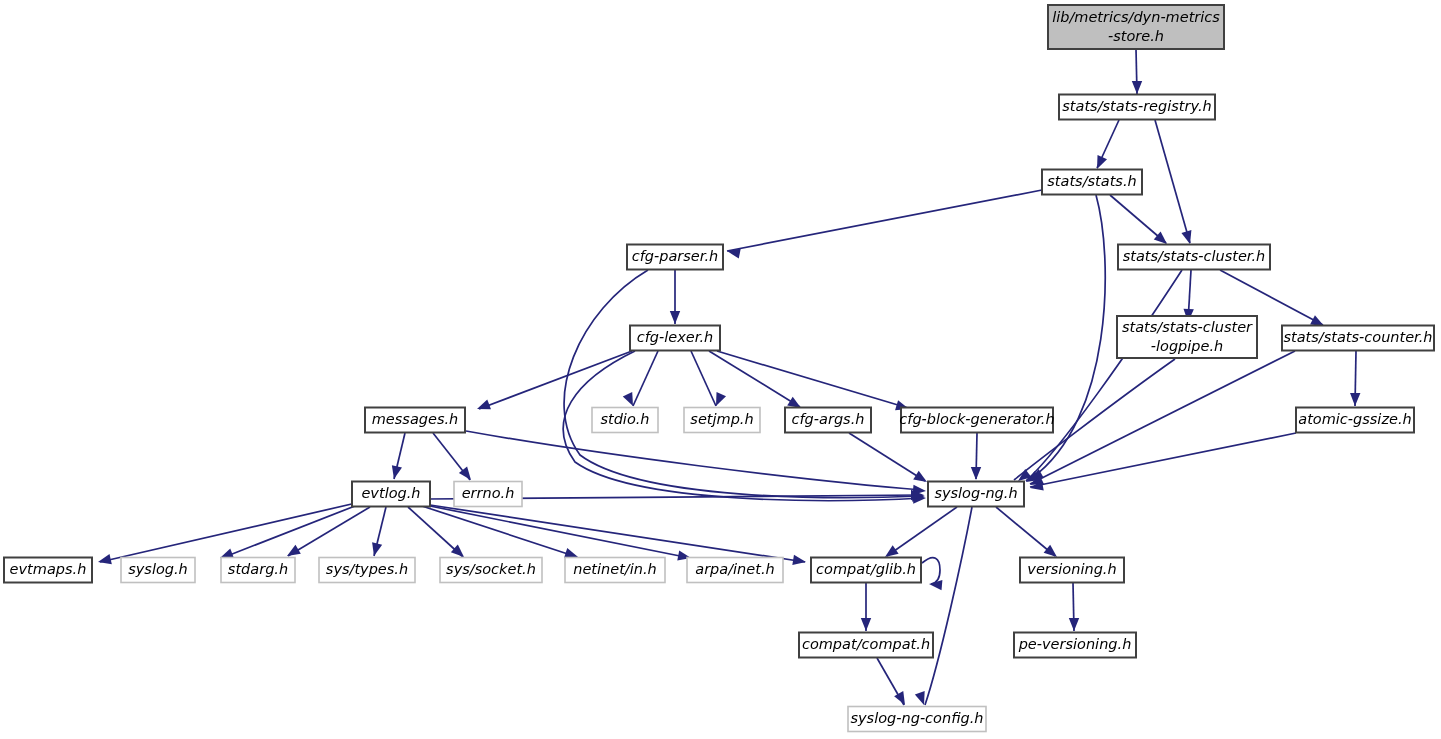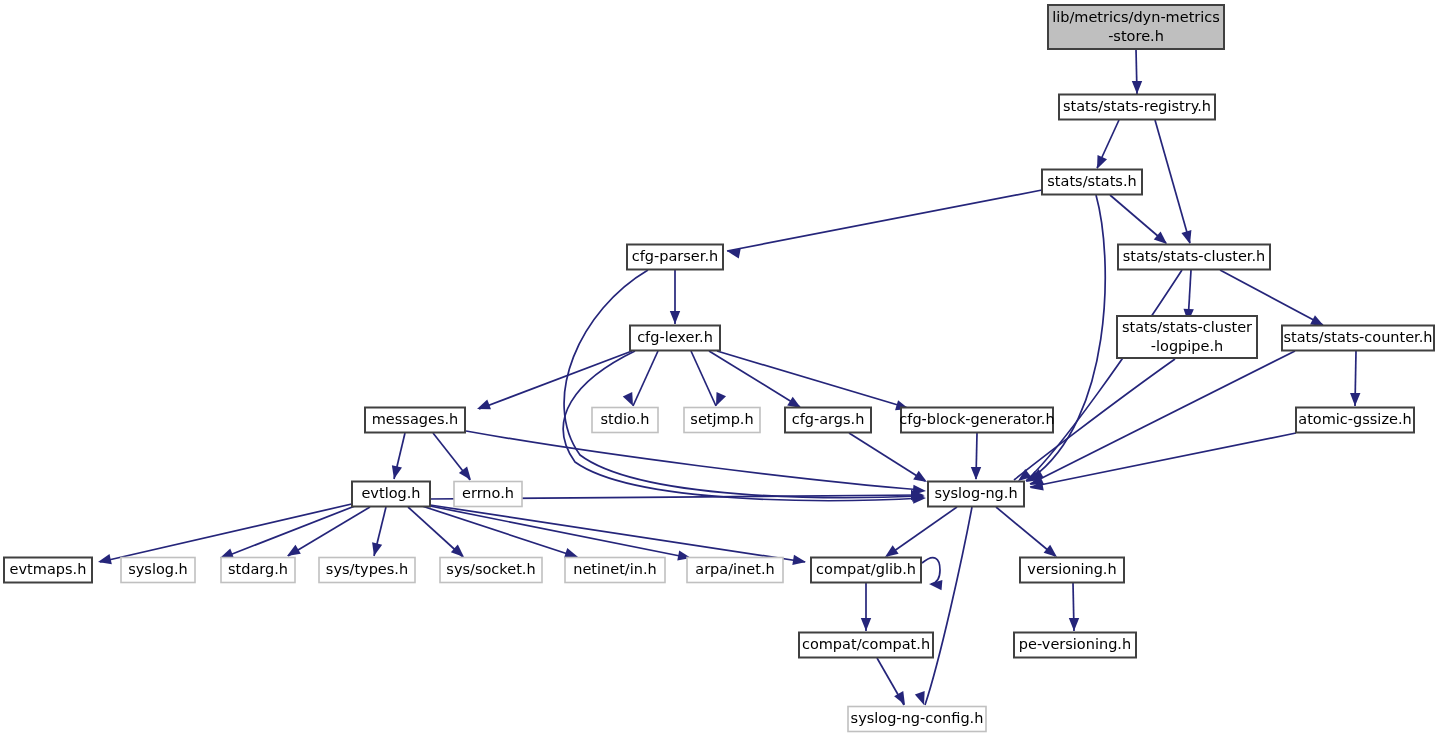--- a/index.html
+++ b/index.html
@@ -10,20 +10,21 @@
   body {
     width: 1441px;
     height: 739px;
     font-family: "DejaVu Sans", "Liberation Sans", sans-serif;
     overflow: hidden;
   }
   #graph-root {
     position: relative;
     width: 1427px;
     height: 739px;
+    font-style: italic;
   }
   svg#dep-graph {
     display: block;
     width: 1441px;
     height: 739px;
   }
   .node-box {
     fill: #ffffff;
     stroke: #404040;
     stroke-width: 2;

